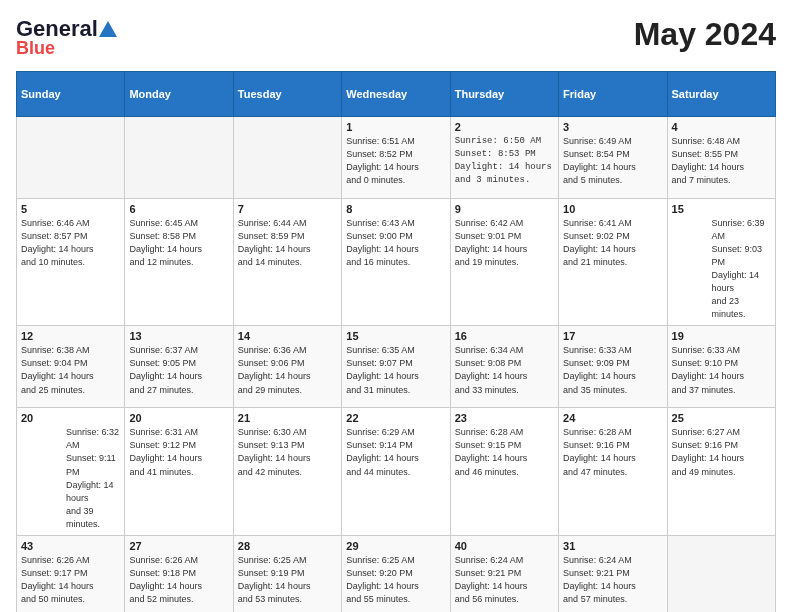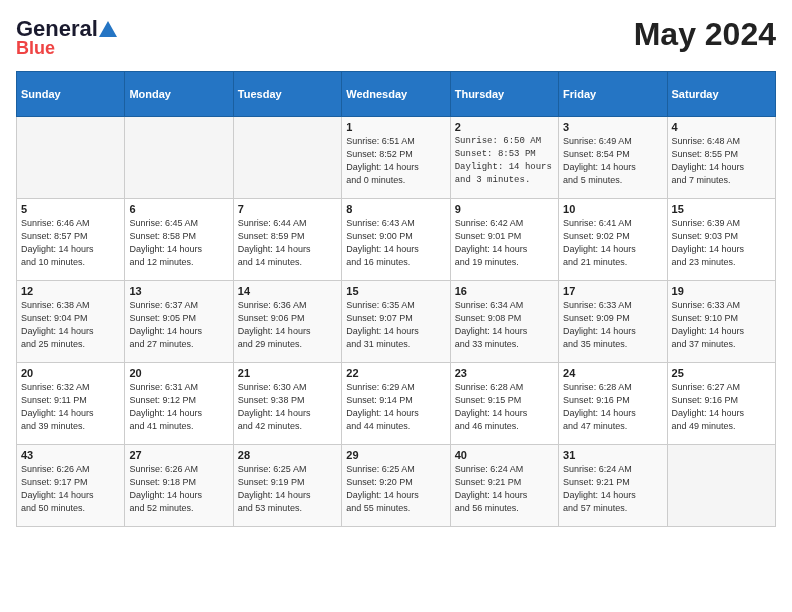--- a/index.html
+++ b/index.html
@@ -176,21 +176,21 @@
         </td>
         <td>
           <div class="day-number">10</div>
           <div class="day-info" style="white-space: pre-line;">Sunrise: 6:41 AM
 Sunset: 9:02 PM
 Daylight: 14 hours
 and 21 minutes.</div>
         </td>
         <td>
           <div class="day-number">15</div>
-          <div class="day-info" style="white-space: pre-line;">Sunrise: 6:39 AM
+          <div class="day-info" style="white-space: pre-line; margin-left: 40px;">Sunrise: 6:39 AM
 Sunset: 9:03 PM
 Daylight: 14 hours
 and 23 minutes.</div>
         </td>
       </tr>
       <tr>
         <td>
           <div class="day-number">12</div>
           <div class="day-info" style="white-space: pre-line;">Sunrise: 6:38 AM
 Sunset: 9:04 PM
@@ -236,36 +236,36 @@
           <div class="day-number">19</div>
           <div class="day-info" style="white-space: pre-line;">Sunrise: 6:33 AM
 Sunset: 9:10 PM
 Daylight: 14 hours
 and 37 minutes.</div>
         </td>
       </tr>
       <tr>
         <td>
           <div class="day-number">20</div>
-          <div class="day-info" style="white-space: pre-line;">Sunrise: 6:32 AM
+          <div class="day-info" style="white-space: pre-line; margin-left: 45px;">Sunrise: 6:32 AM
 Sunset: 9:11 PM
 Daylight: 14 hours
 and 39 minutes.</div>
         </td>
         <td>
           <div class="day-number">20</div>
           <div class="day-info" style="white-space: pre-line;">Sunrise: 6:31 AM
 Sunset: 9:12 PM
 Daylight: 14 hours
 and 41 minutes.</div>
         </td>
         <td>
           <div class="day-number">21</div>
           <div class="day-info" style="white-space: pre-line;">Sunrise: 6:30 AM
-Sunset: 9:38 PM
+Sunset: 9:13 PM
 Daylight: 14 hours
 and 42 minutes.</div>
         </td>
         <td>
           <div class="day-number">22</div>
           <div class="day-info" style="white-space: pre-line;">Sunrise: 6:29 AM
 Sunset: 9:14 PM
 Daylight: 14 hours
 and 44 minutes.</div>
         </td>

